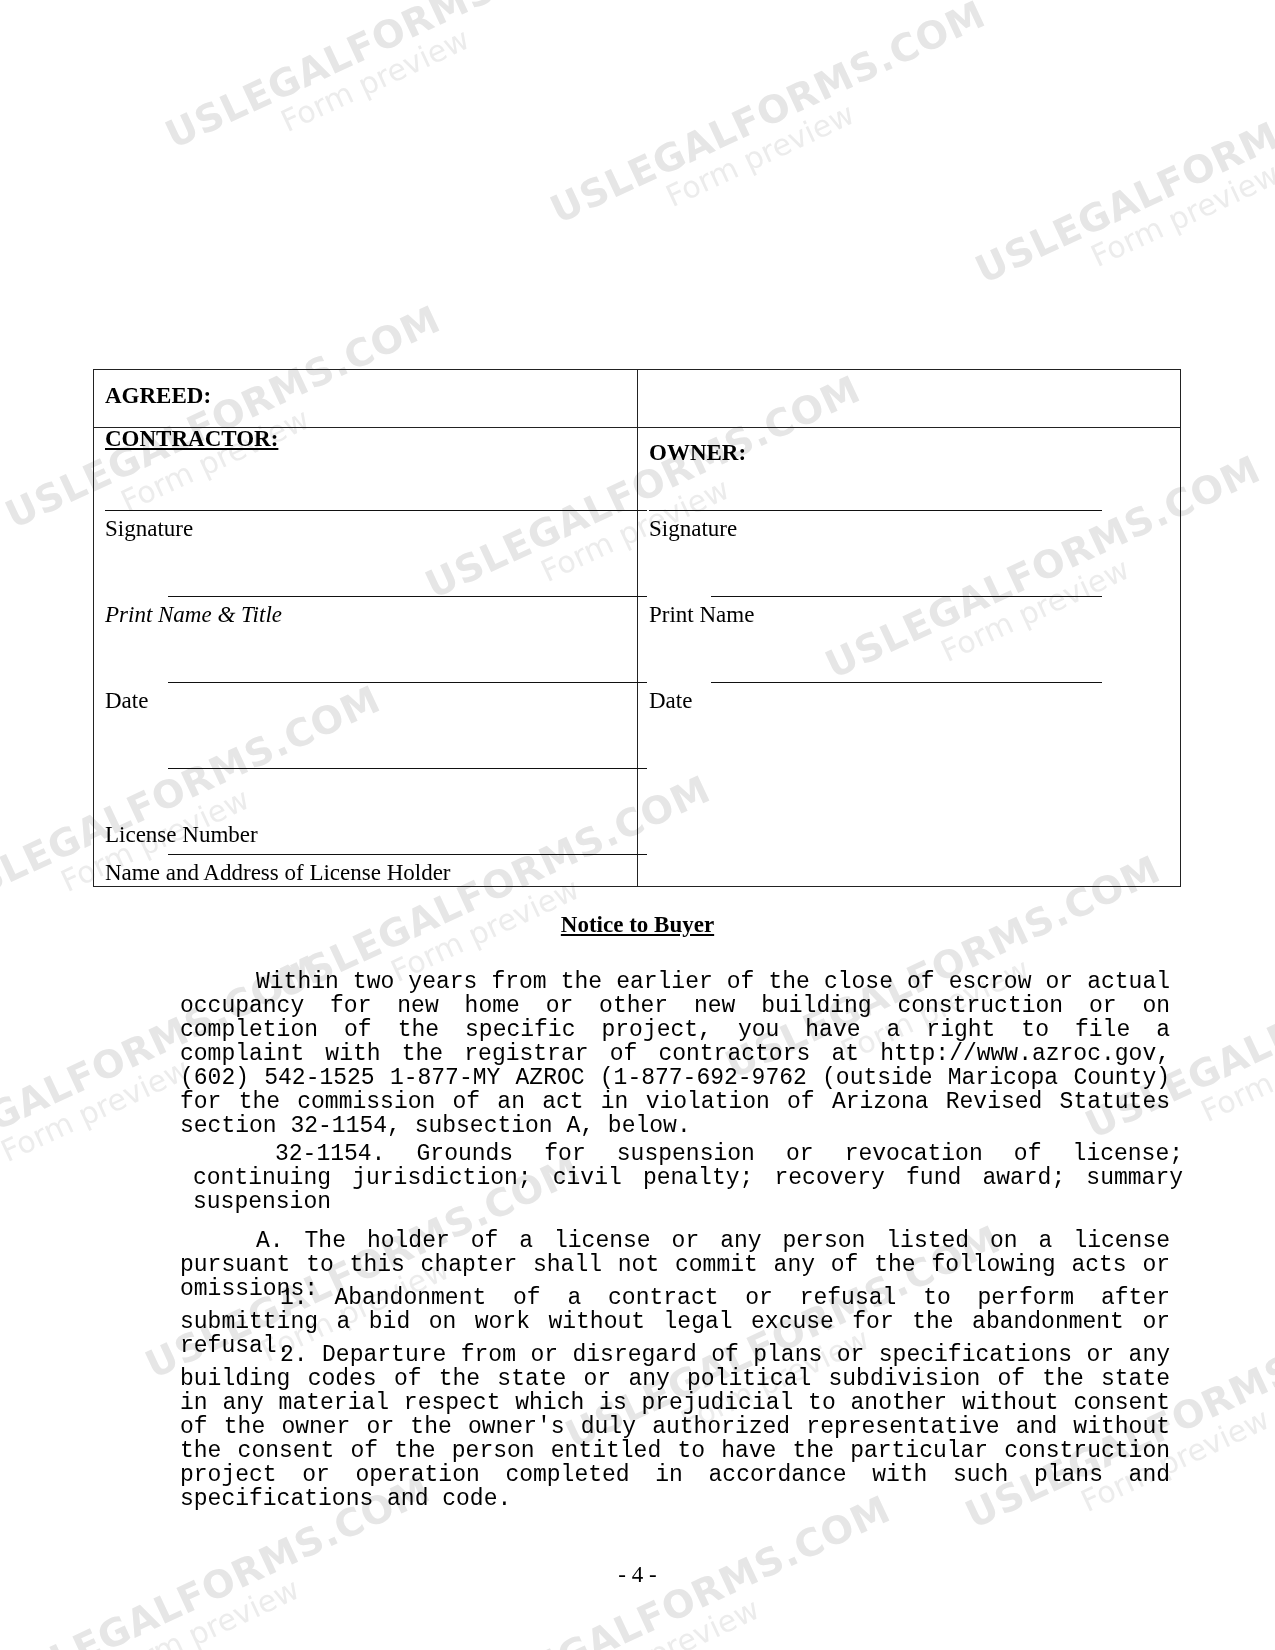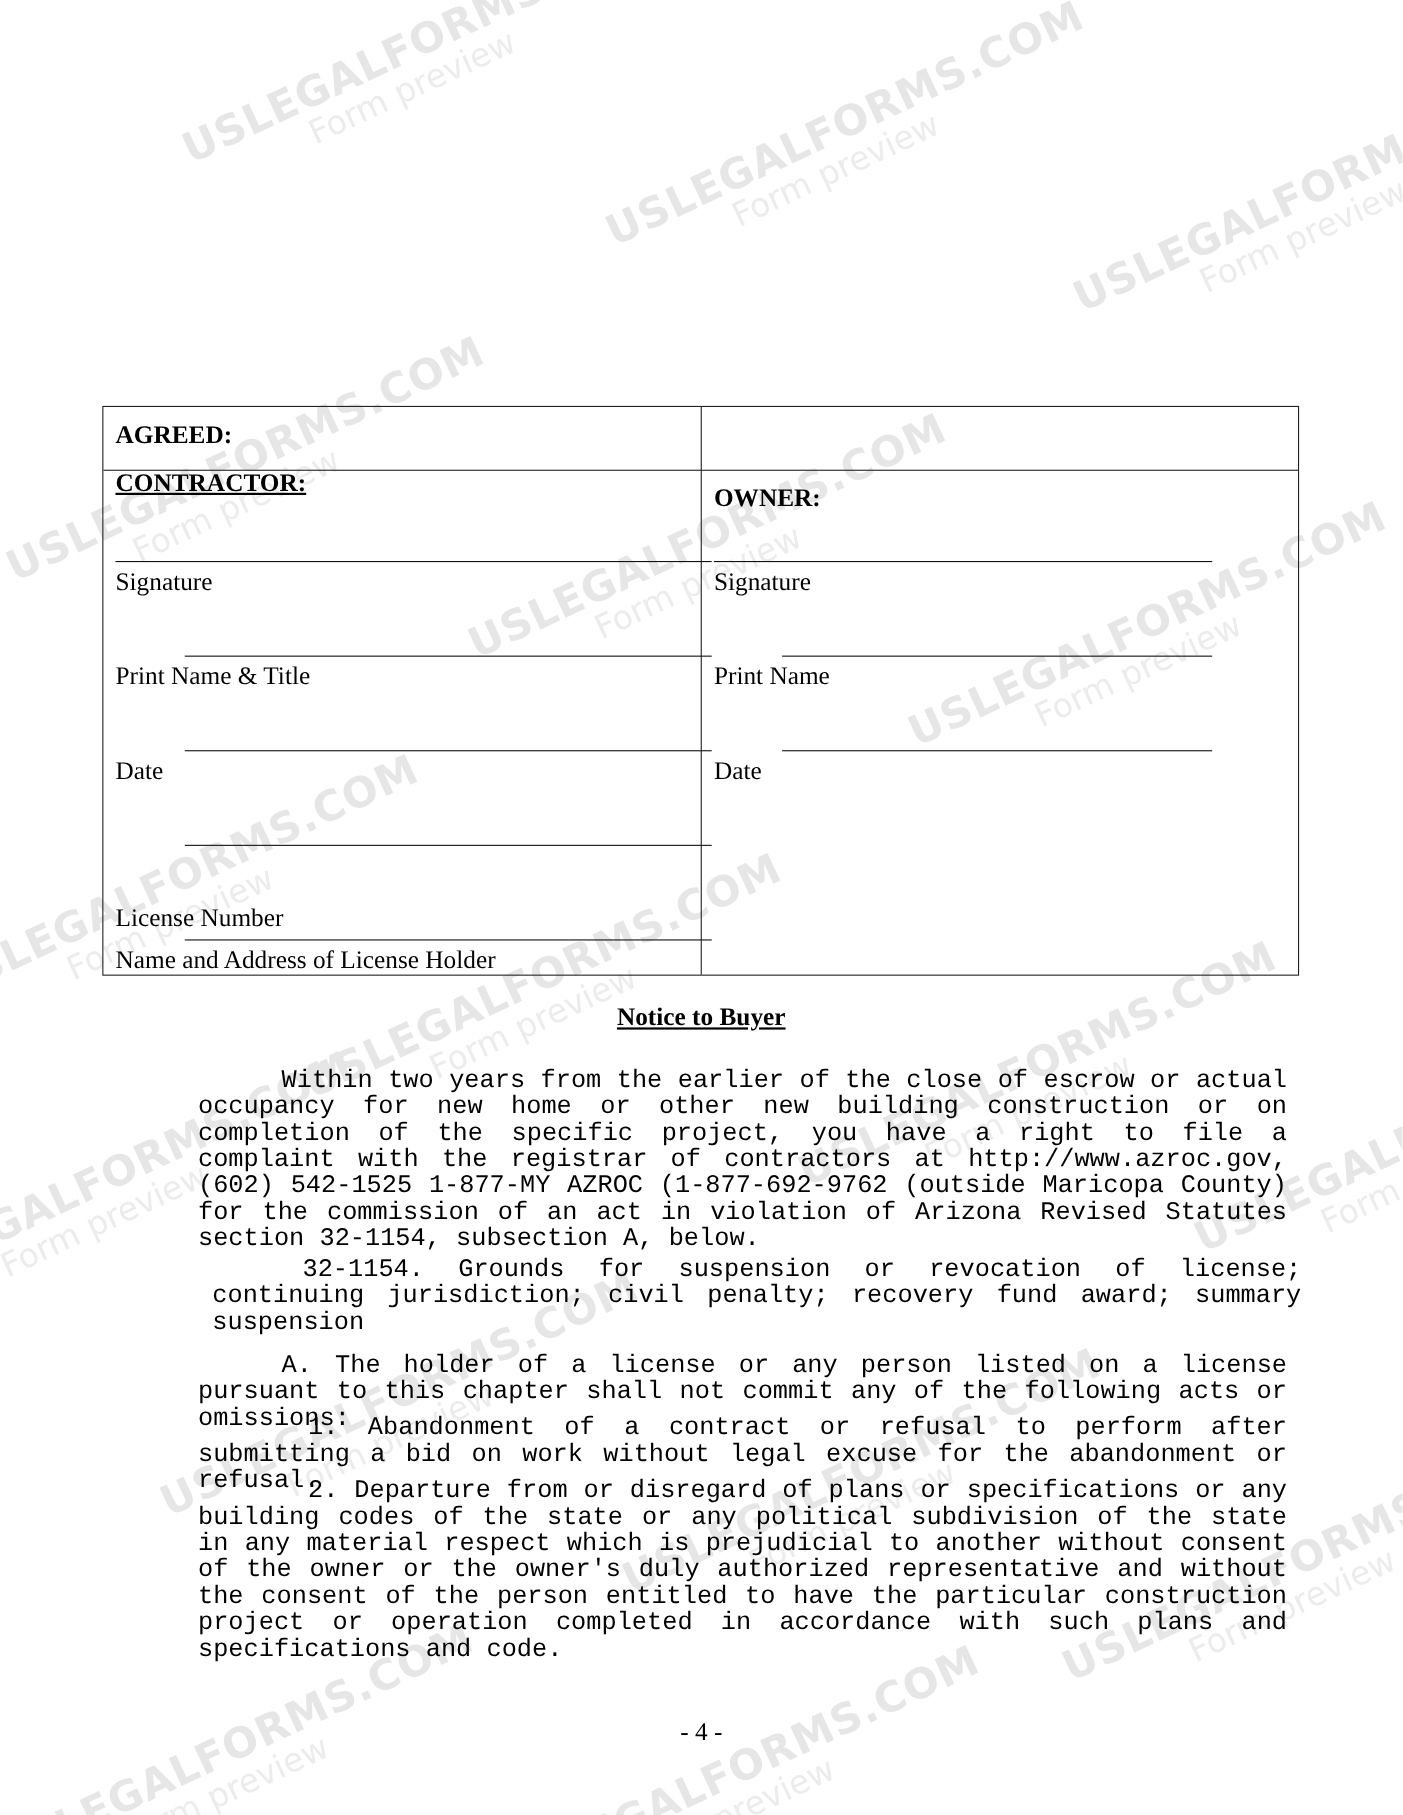--- a/index.html
+++ b/index.html
@@ -108,21 +108,21 @@
     <div class="col-div"></div>
 
     <div class="cell-text bold" style="left:11px; top:13px;">AGREED:</div>
 
     <div class="cell-text bold" style="left:11px; top:56px;text-decoration:underline;">CONTRACTOR:</div>
 
     <div class="sig-line" style="left:11px; width:542px; top:140px;"></div>
     <div class="cell-text" style="left:11px; top:146px;">Signature</div>
 
     <div class="sig-line" style="left:74px; width:479px; top:226px;"></div>
-    <div class="cell-text" style="left:11px; top:232px;">Print Name &amp; Title</div>
+    <div class="cell-text" style="left:11px; top:232px;font-style:italic;">Print Name &amp; Title</div>
 
     <div class="sig-line" style="left:74px; width:479px; top:312px;"></div>
     <div class="cell-text" style="left:11px; top:318px;">Date</div>
 
     <div class="sig-line" style="left:74px; width:479px; top:398px;"></div>
     <div class="cell-text" style="left:11px; top:404px;margin-top:48px;">License Number</div>
 
     <div class="sig-line" style="left:74px; width:479px; top:484px;"></div>
     <div class="cell-text" style="left:11px; top:490px;">Name and Address of License Holder</div>
 

